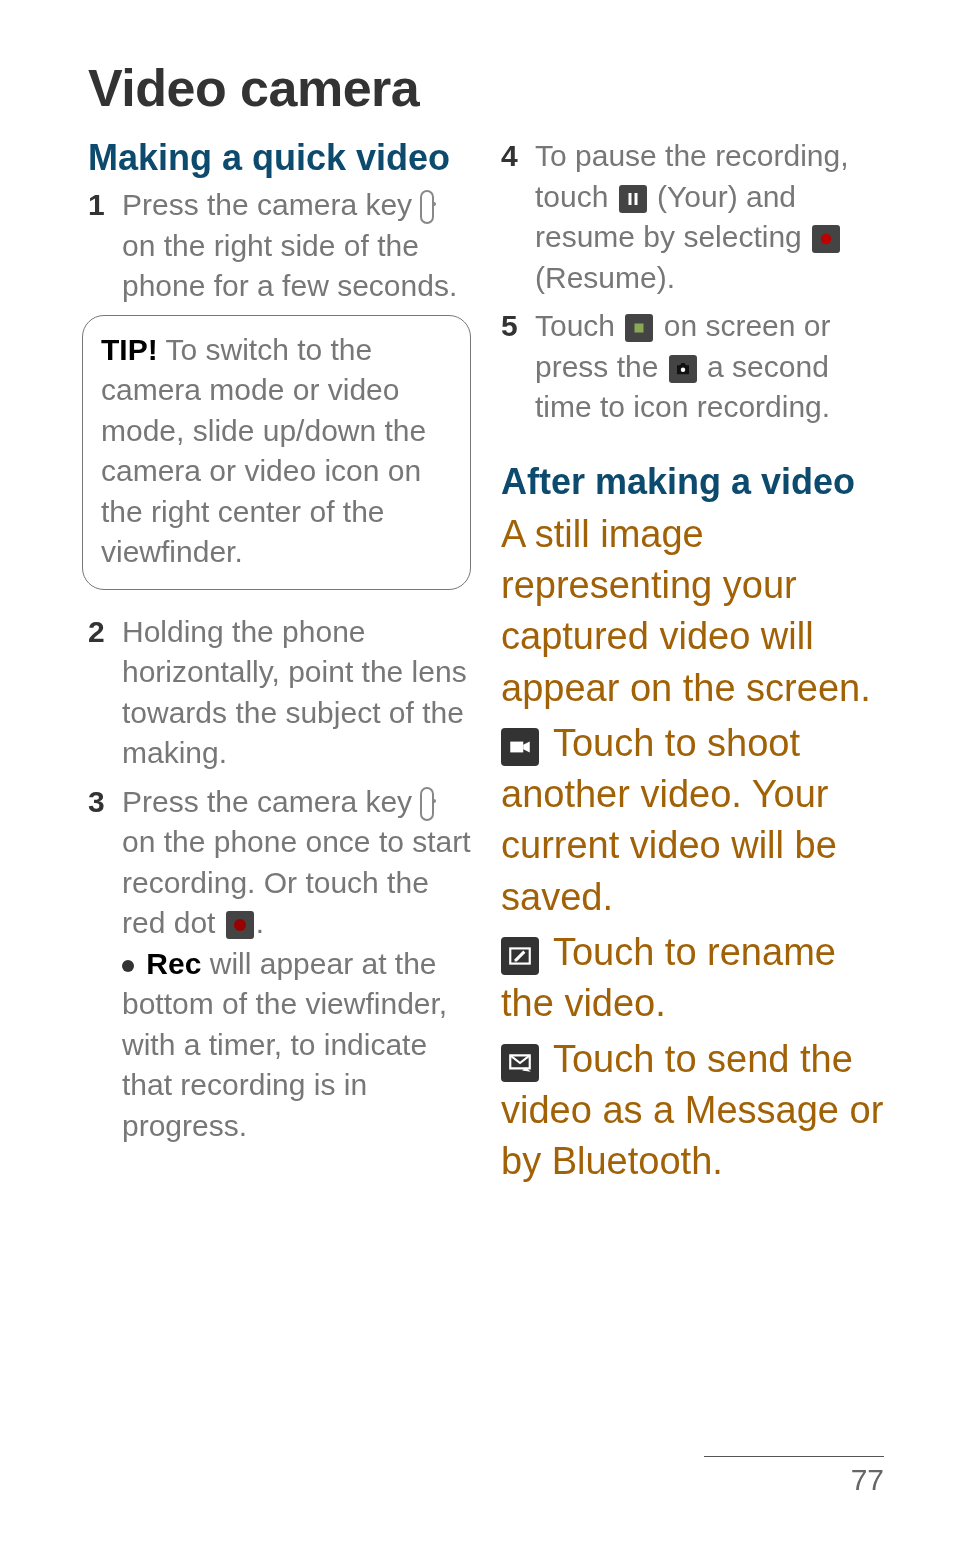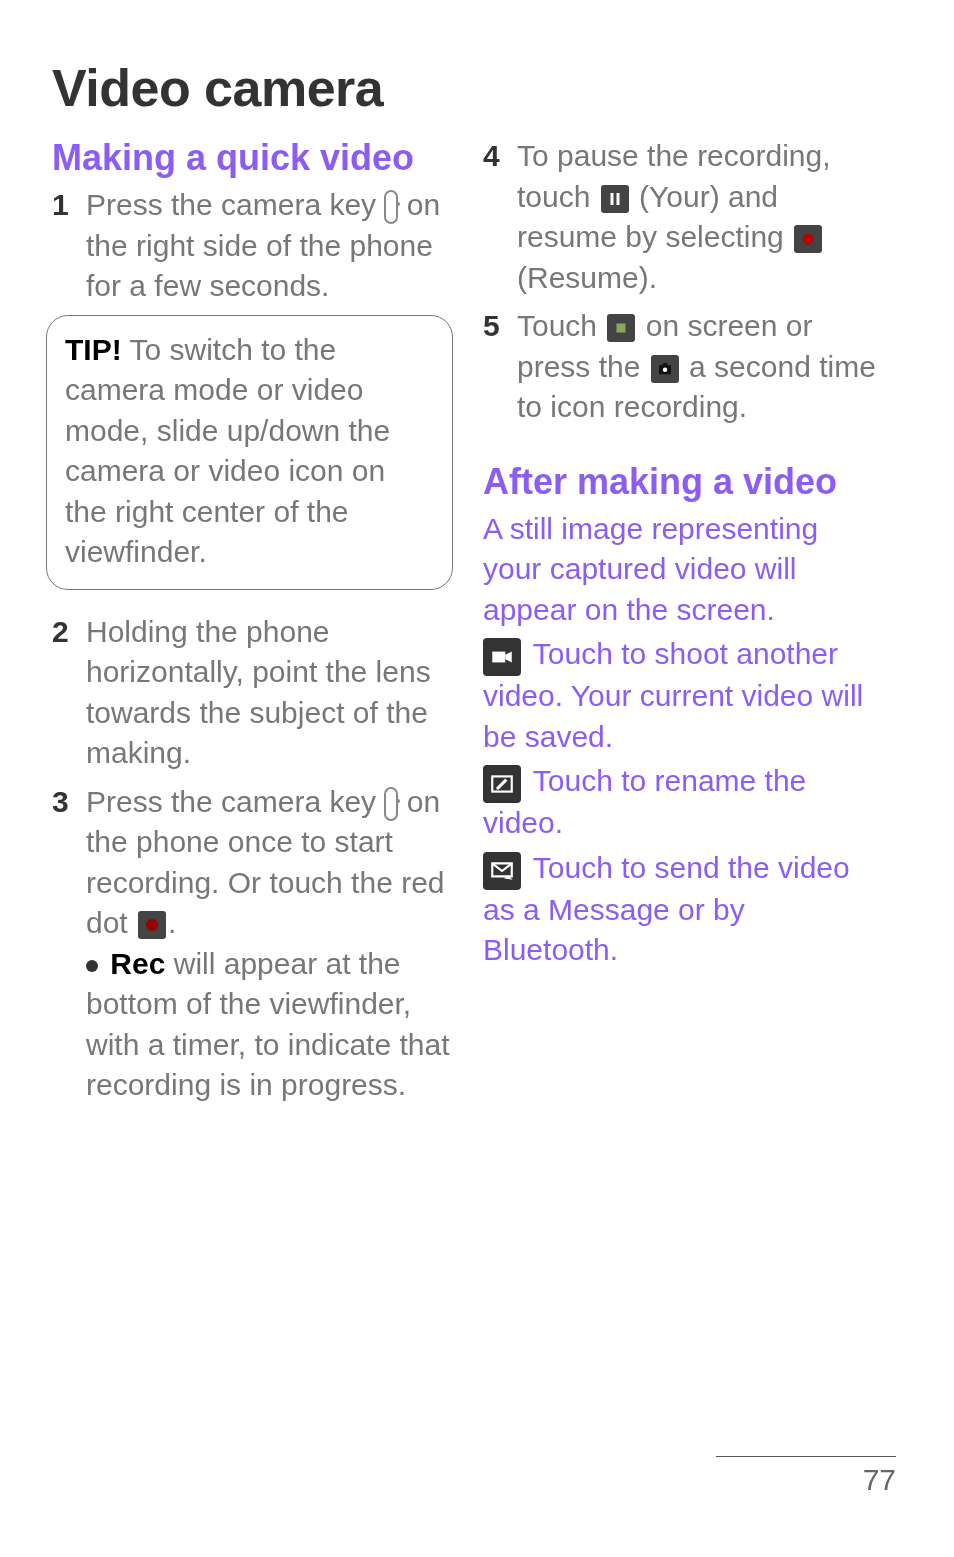--- a/index.html
+++ b/index.html
@@ -1,37 +1,37 @@
 <!DOCTYPE html>
 <html><head>
 <meta charset="utf-8">
 <style>
   * { margin: 0; padding: 0; box-sizing: border-box; }
   html, body { width: 954px; height: 1557px; background: #fff; font-family: Arial, Helvetica, sans-serif; color: #6a6a6a; }
-  .page { padding: 58px 70px 40px 52px; position: relative; height: 100%; }
+  .page { padding: 58px 70px 40px 88px; position: relative; height: 100%; }
   .title { font-size: 52px; font-weight: bold; color: #333; margin-bottom: 18px; letter-spacing: -0.5px; }
   .cols { display: flex; gap: 30px; }
   .col { flex: 1; min-width: 0; }
-  .h2 { font-size: 36px; font-weight: 600; color: #8b5cf6; margin-bottom: 6px; line-height: 1.2; }
+  .h2 { font-size: 36px; font-weight: 600; color: #0c4a6e; margin-bottom: 6px; line-height: 1.2; }
   .step { display: flex; margin-bottom: 8px; }
   .num { font-size: 30px; font-weight: bold; color: #333; width: 34px; flex-shrink: 0; line-height: 1.35; }
   .body { font-size: 30px; line-height: 1.35; color: #777; }
   .tipbox { border: 1px solid #777; border-radius: 22px; padding: 14px 18px 16px 18px; margin: 8px 0 22px -6px; }
   .tipbox .body { font-size: 30px; }
   .bold { font-weight: bold; color: #000000; }
-  .para { font-size: 30px; line-height: 1.35; color: #8b5cf6; margin-bottom: 4px; }
+  .para { font-size: 38px; line-height: 1.35; color: #a16207; margin-bottom: 4px; }
   .icon-box { width: 38px; height: 38px; background: #333; border-radius: 4px; display: inline-flex; align-items: center; justify-content: center; vertical-align: middle; margin: 2px 4px 0 0; flex-shrink: 0; }
   .icon-box svg { width: 26px; height: 26px; fill: #fff; }
   .icon-inline { width: 28px; height: 28px; background: #444; border-radius: 3px; display: inline-flex; align-items: center; justify-content: center; vertical-align: middle; margin: 0 2px; }
   .icon-inline svg { width: 18px; height: 18px; fill: #fff; }
   .icon-inline.red svg { fill: #b00; }
   .camkey { display:inline-block; width:14px; height:34px; border:2px solid #888; border-radius:7px; vertical-align:middle; position:relative; }
   .camkey::after { content:''; position:absolute; right:-4px; top:10px; width:4px; height:4px; background:#888; border-radius:50%; }
   .dot { display:inline-block; width:12px; height:12px; background:#333; border-radius:50%; vertical-align:middle; margin-right:4px; }
-  .footer { position: absolute; bottom: 60px; right: 58px; text-align: right; }
+  .footer { position: absolute; bottom: 60px; right: 70px; text-align: right; }
   .footer-line { border-top: 1px solid #555; width: 180px; margin-left: auto; margin-bottom: 6px; }
   .pagenum { font-size: 30px; color: #666; }
   .sect-gap { height: 24px; }
 </style>
 </head>
 <body>
 
 <div class="page">
   <div class="title">Video camera</div>
 

